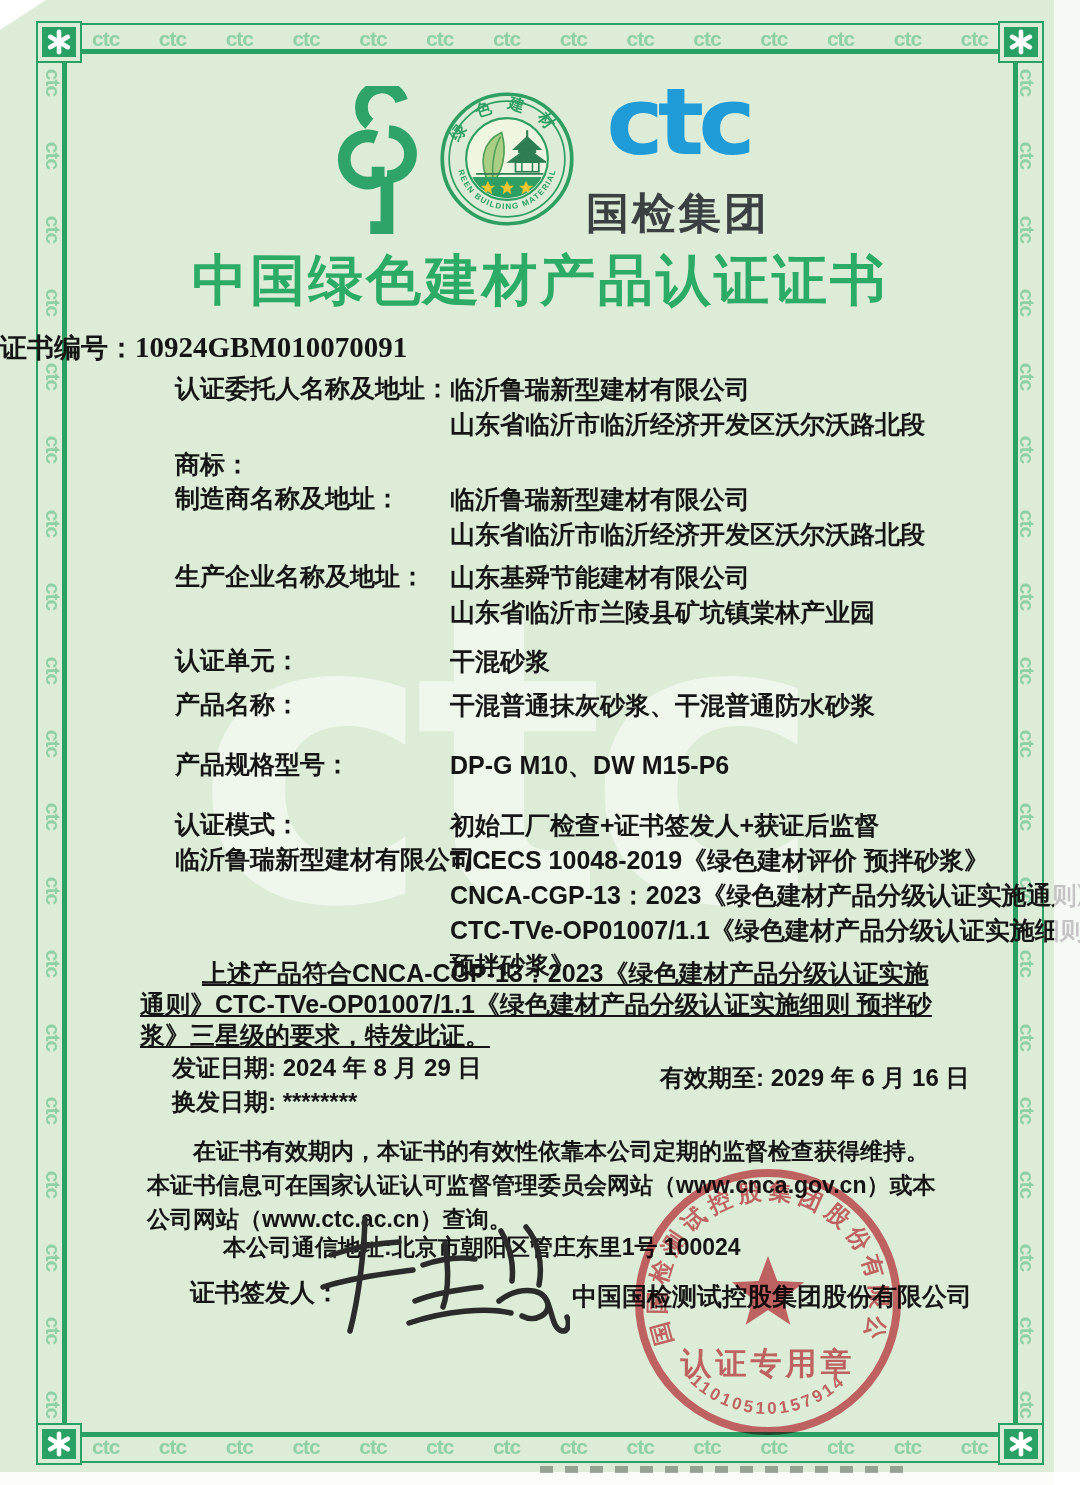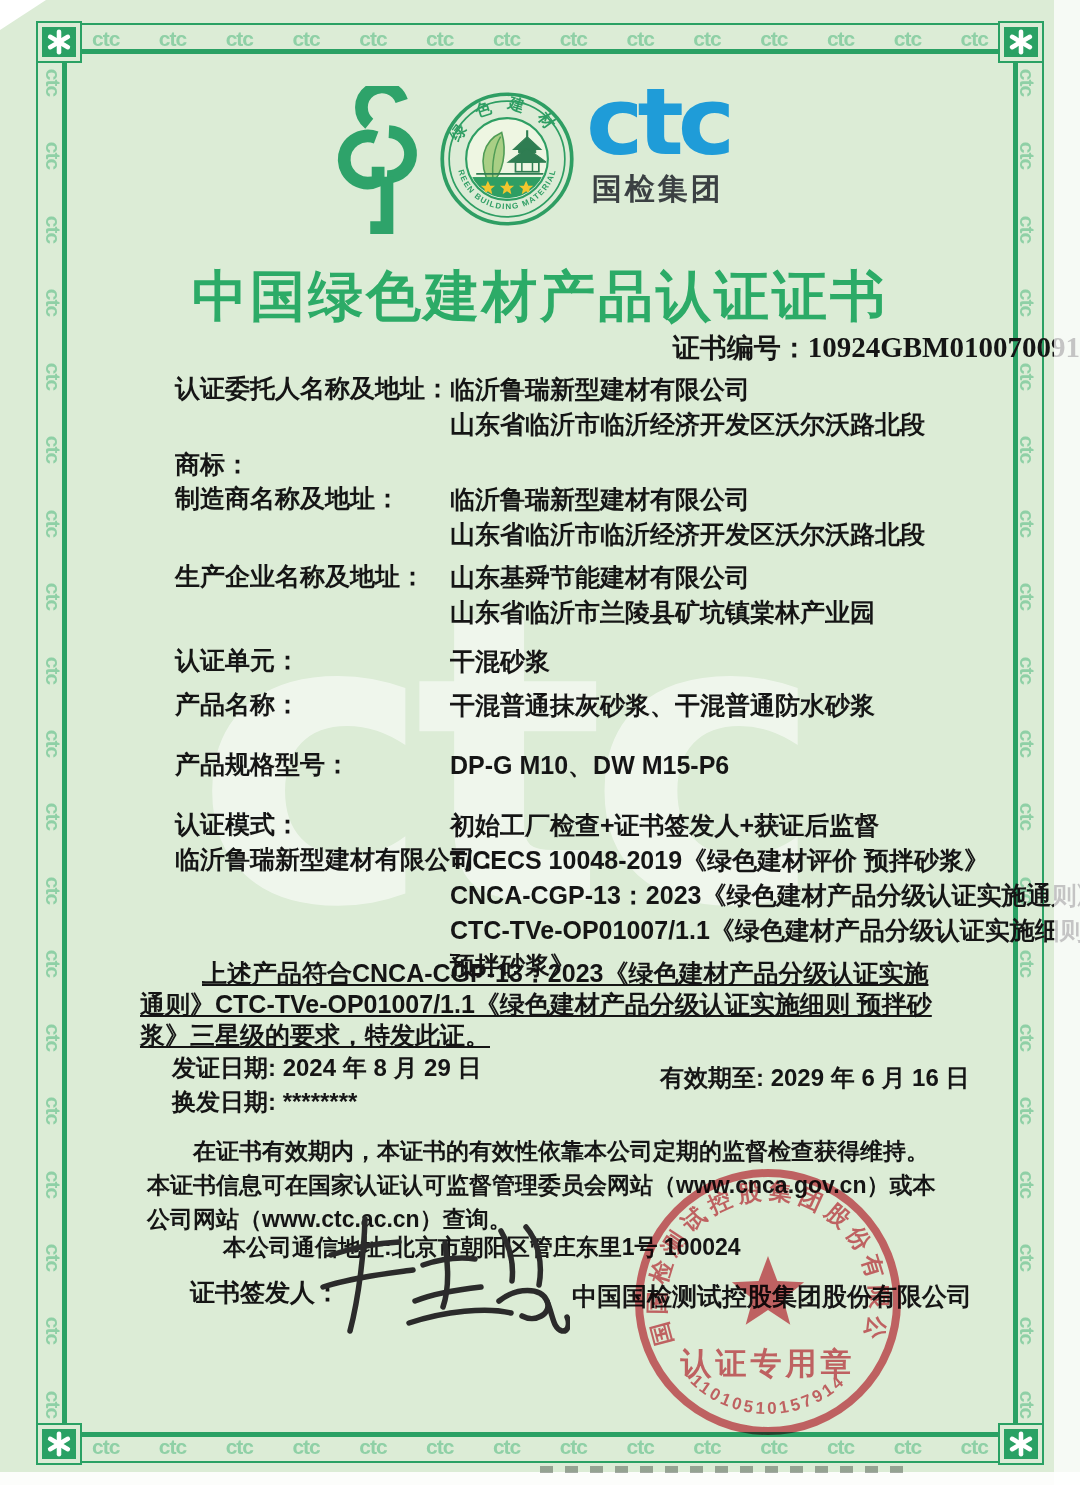--- a/index.html
+++ b/index.html
@@ -26,25 +26,25 @@
   
   .watermark{position:absolute;left:195px;top:562px;font-size:400px;font-weight:700;
              letter-spacing:-18px;color:rgba(255,255,255,.55);z-index:0;line-height:1;
              font-family:"DejaVu Sans",sans-serif;}
   
   .logo-cgp{position:absolute;left:330px;top:86px;z-index:3;}
   .logo-badge{position:absolute;left:438px;top:90px;z-index:3;}
   .logo-ctc{position:absolute;left:586px;top:78px;z-index:3;text-align:center;}
   .ctc-word{font-family:"DejaVu Sans",sans-serif;font-weight:700;font-size:97px;line-height:.92;
             color:#1f9cd8;letter-spacing:-6px;transform:scaleY(.95);}
-  .ctc-name{font-weight:900;font-size:30px;color:#3b4043;letter-spacing:3px;margin-top:2px;}
+  .ctc-name{font-weight:900;font-size:43px;color:#3b4043;letter-spacing:3px;margin-top:18px;}
   
   .title{position:absolute;left:0;right:0;top:244px;text-align:center;font-size:55px;
-         font-weight:900;color:#2cab67;letter-spacing:3px;z-index:3;margin-top:16px;}
-  .certno{position:absolute;left:0;right:0;top:330px;text-align:right;font-size:27px;
+         font-weight:900;color:#2cab67;letter-spacing:3px;z-index:3;}
+  .certno{position:absolute;left:0;right:0;top:330px;text-align:left;font-size:27px;
           font-weight:700;z-index:3;}
   .certno .num{font-family:"Liberation Serif","DejaVu Serif",serif;font-size:29px;}
   .row{position:absolute;left:0;right:0;z-index:3;}
   .lbl{position:absolute;left:175px;top:0;font-size:25px;font-weight:700;white-space:nowrap;}
   .val{position:absolute;left:450px;top:0;font-size:25px;font-weight:700;white-space:nowrap;line-height:35px;}
   .statement{position:absolute;left:140px;top:958px;width:812px;font-size:25px;font-weight:700;
              line-height:31px;text-indent:62px;z-index:3;text-decoration:underline;}
   .date-left1{position:absolute;left:172px;top:1052px;font-size:24px;font-weight:700;z-index:3;}
   .date-left2{position:absolute;left:172px;top:1086px;font-size:24px;font-weight:700;z-index:3;}
   .date-right{position:absolute;left:660px;top:1062px;font-size:24px;font-weight:700;z-index:3;}

